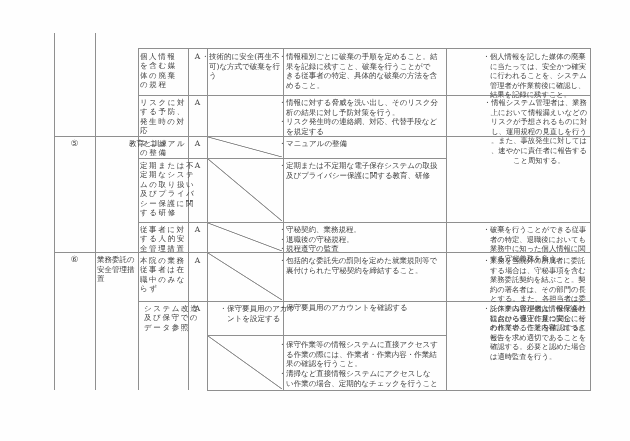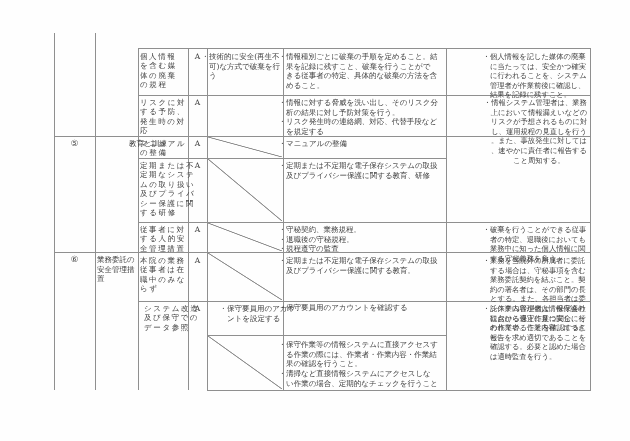--- a/index.html
+++ b/index.html
@@ -89,21 +89,21 @@
   </div>
   <div class="cell" style="left:286px;top:161px;width:152px;">
     <div class="li">・定期または不定期な電子保存システムの取扱及びプライバシー保護に関する教育、研修</div>
   </div>
   <div class="cell" style="left:286px;top:225px;width:152px;">
     <div class="li">・守秘契約、業務規程。</div>
     <div class="li">・退職後の守秘規程。</div>
     <div class="li">・規程遵守の監査</div>
   </div>
   <div class="cell" style="left:286px;top:256px;width:152px;">
-    <div class="li">・定期または不定期な電子保存システムの取扱及びプライバシー保護に関する教育。</div>
+    <div class="li">・包括的な委託先の罰則を定めた就業規則等で裏付けられた守秘契約を締結すること。</div>
   </div>
   <div class="cell" style="left:286px;top:304px;width:152px;font-family:Liberation Mono, monospace;">
     <div class="li">・保守要員用のアカウントを確認する</div>
   </div>
   <div class="cell" style="left:286px;top:340px;width:152px;">
     <div class="li">・保守作業等の情報システムに直接アクセスする作業の際には、作業者・作業内容・作業結果の確認を行うこと。</div>
     <div class="li">・清掃など直接情報システムにアクセスしない作業の場合、定期的なチェックを行うこと</div>
   </div>
 
   <div class="cell c7" style="left:448px;top:52px;width:140px;">

